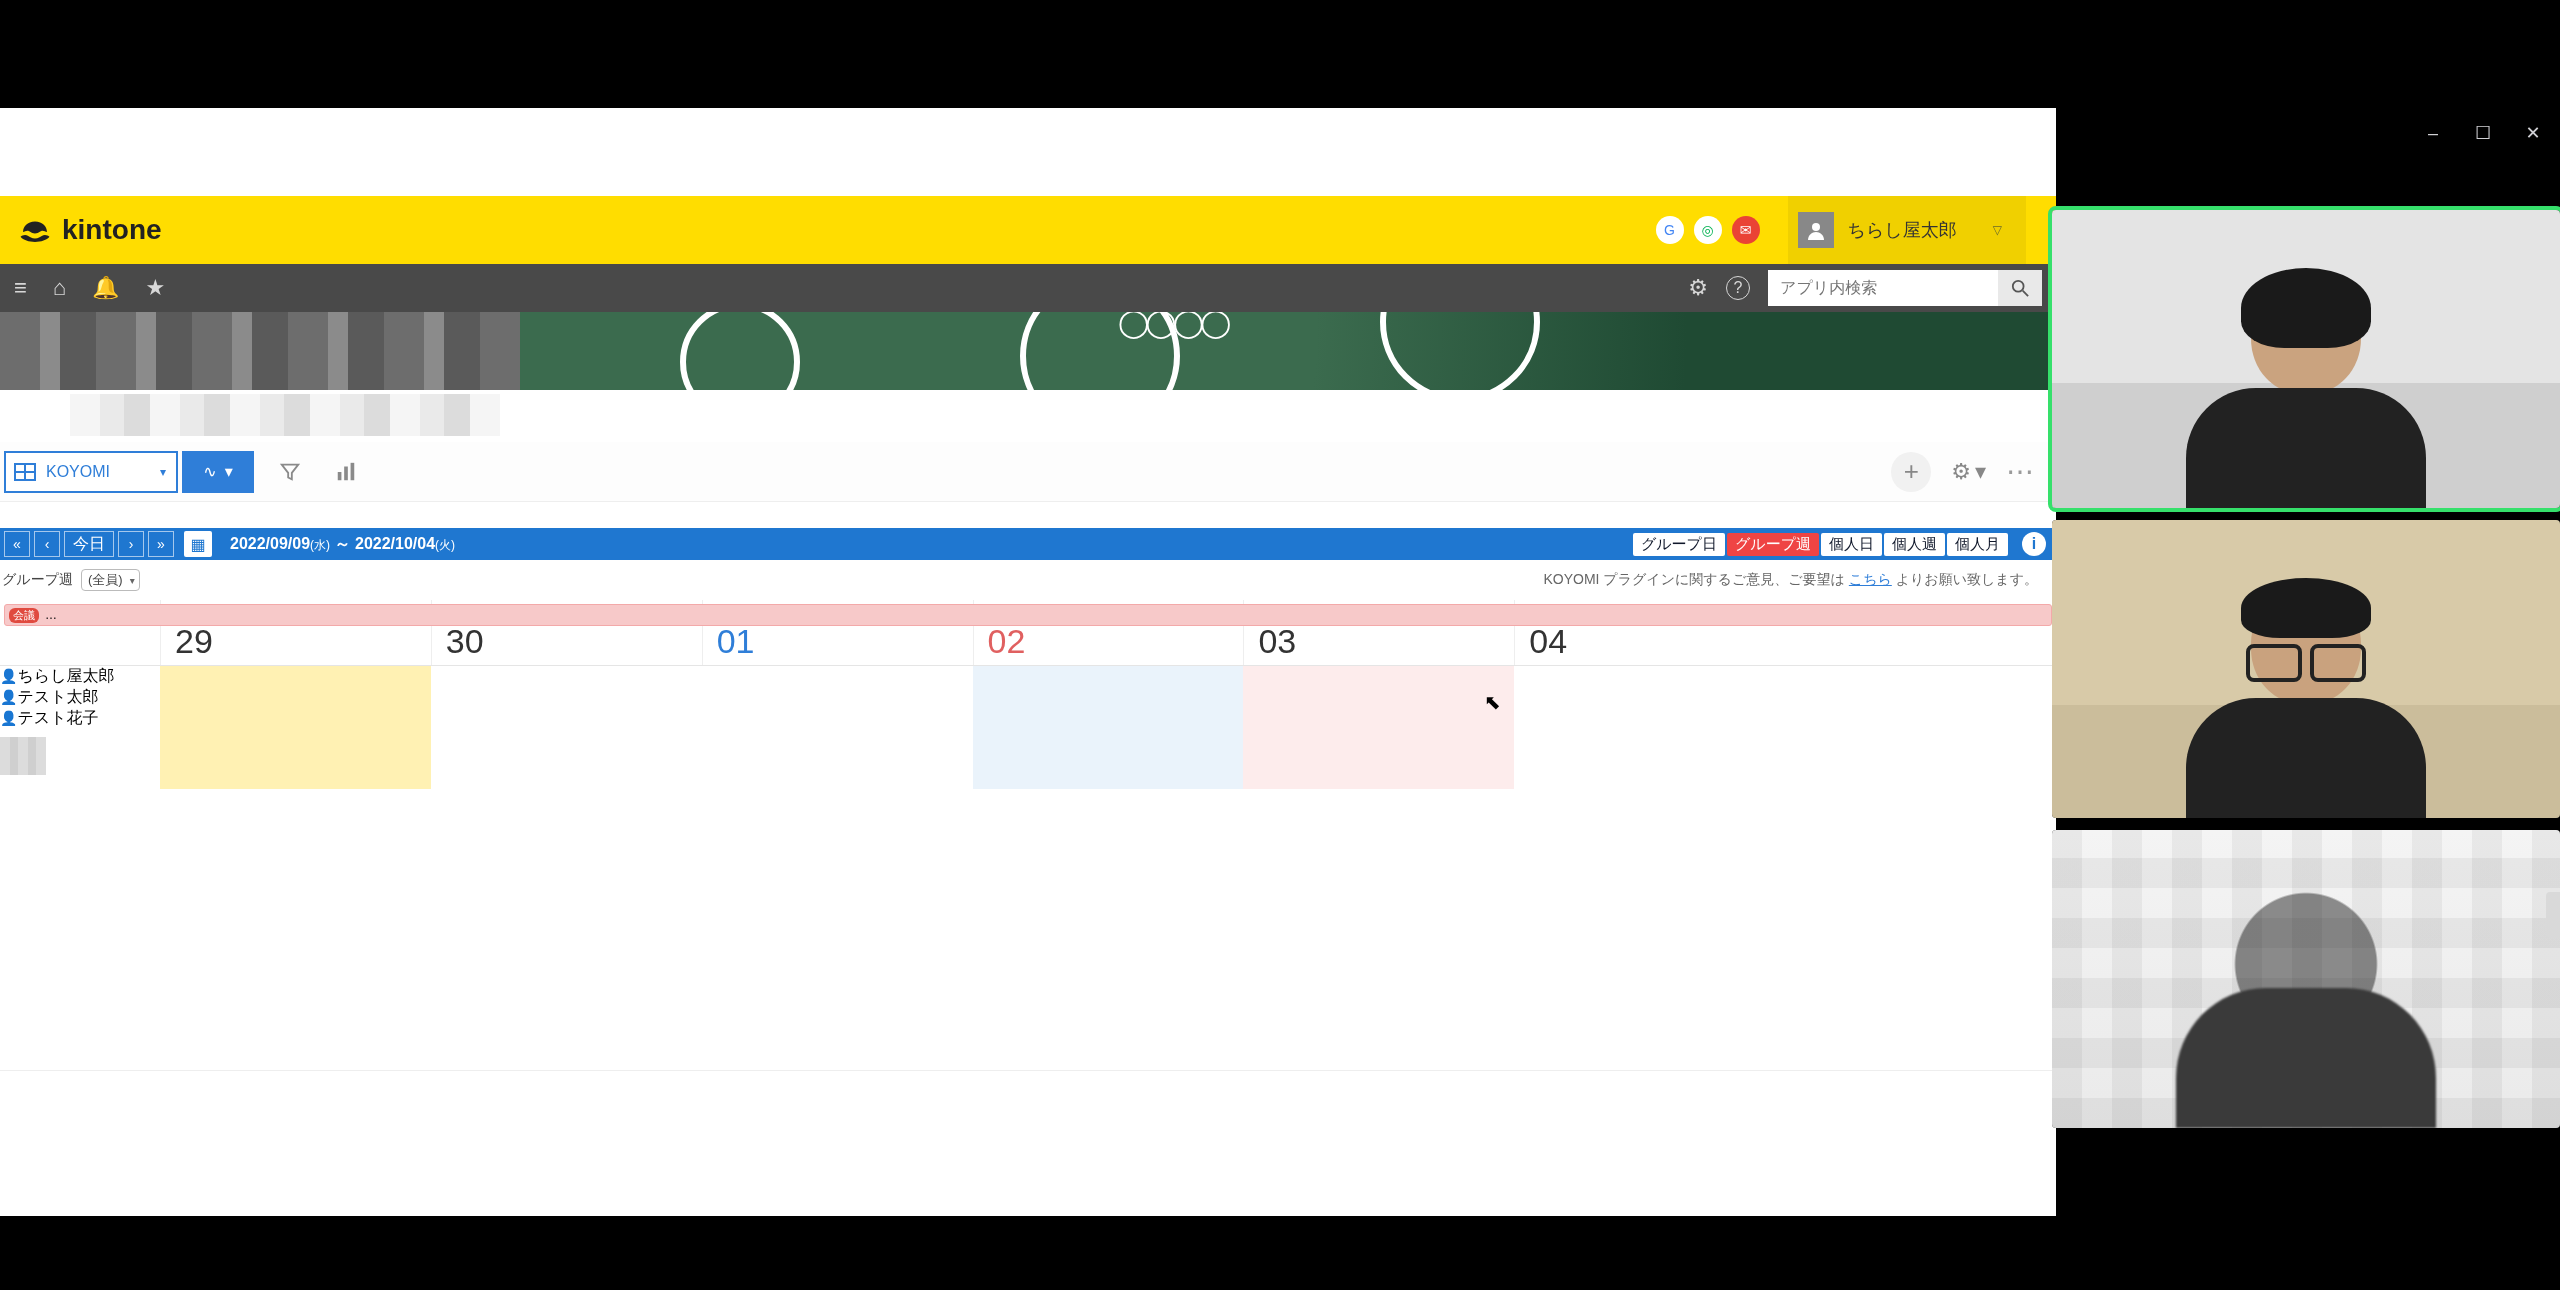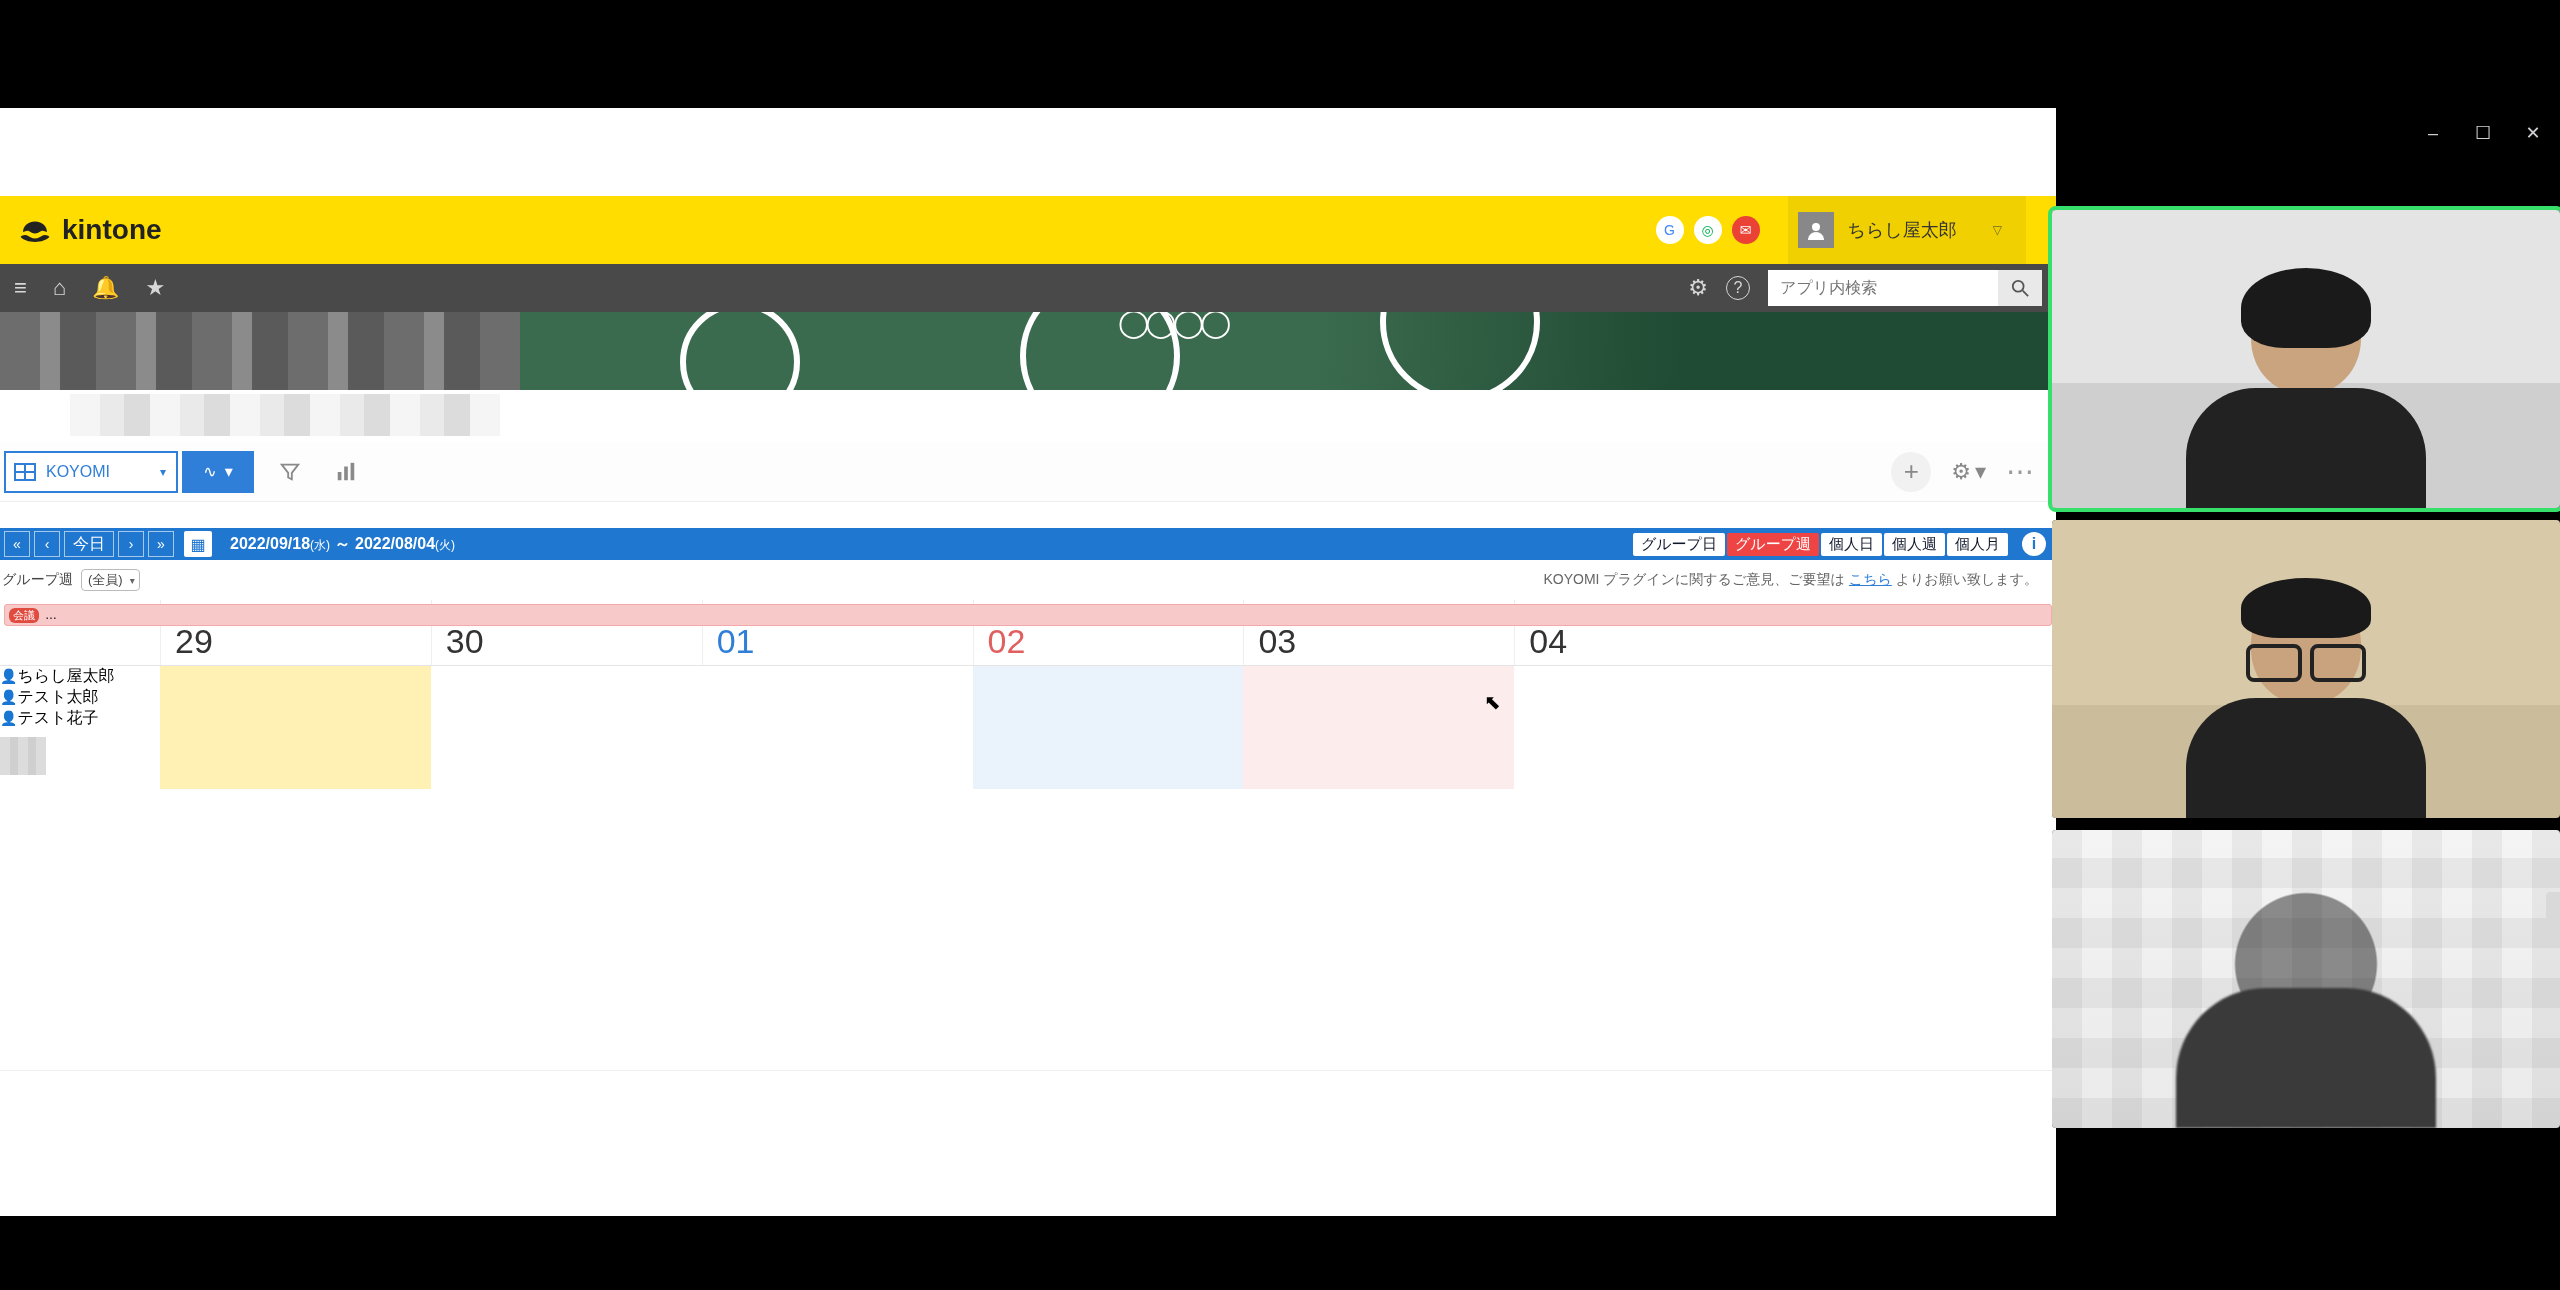--- a/index.html
+++ b/index.html
@@ -259,23 +259,23 @@
 </div>
 
 <div class="date-bar">
   <span class="nav-btn">«</span>
   <span class="nav-btn">‹</span>
   <span class="today-btn">今日</span>
   <span class="nav-btn">›</span>
   <span class="nav-btn">»</span>
   <span class="cal-ico">▦</span>
   <span class="range">
-    <span>2022/09/18</span><span class="dow">(水)</span>
+    <span>2022/09/09</span><span class="dow">(水)</span>
     <span>～</span>
-    <span>2022/08/04</span><span class="dow">(火)</span>
+    <span>2022/10/04</span><span class="dow">(火)</span>
   </span>
   <div class="mode-tabs" id="mode-tabs">
       <span class="mode-tab">グループ日</span>
       <span class="mode-tab active">グループ週</span>
       <span class="mode-tab">個人日</span>
       <span class="mode-tab">個人週</span>
       <span class="mode-tab">個人月</span>
     </div>
   <span class="info-ico">i</span>
 </div>

